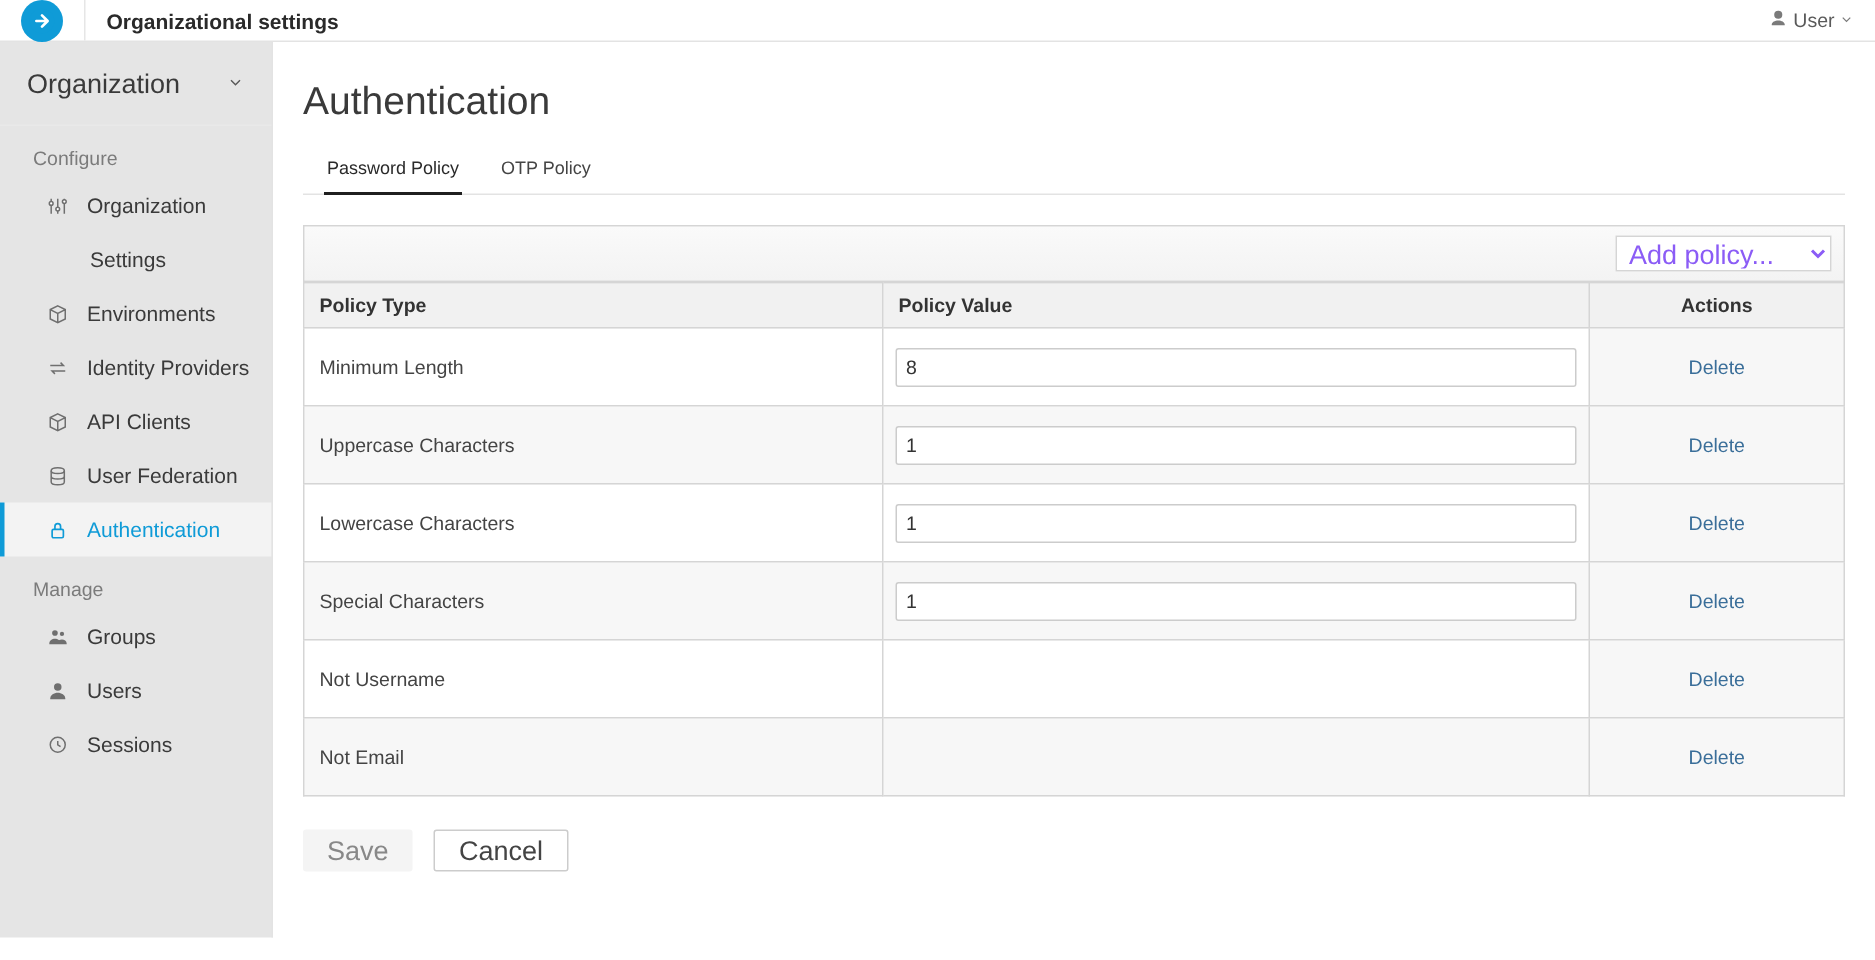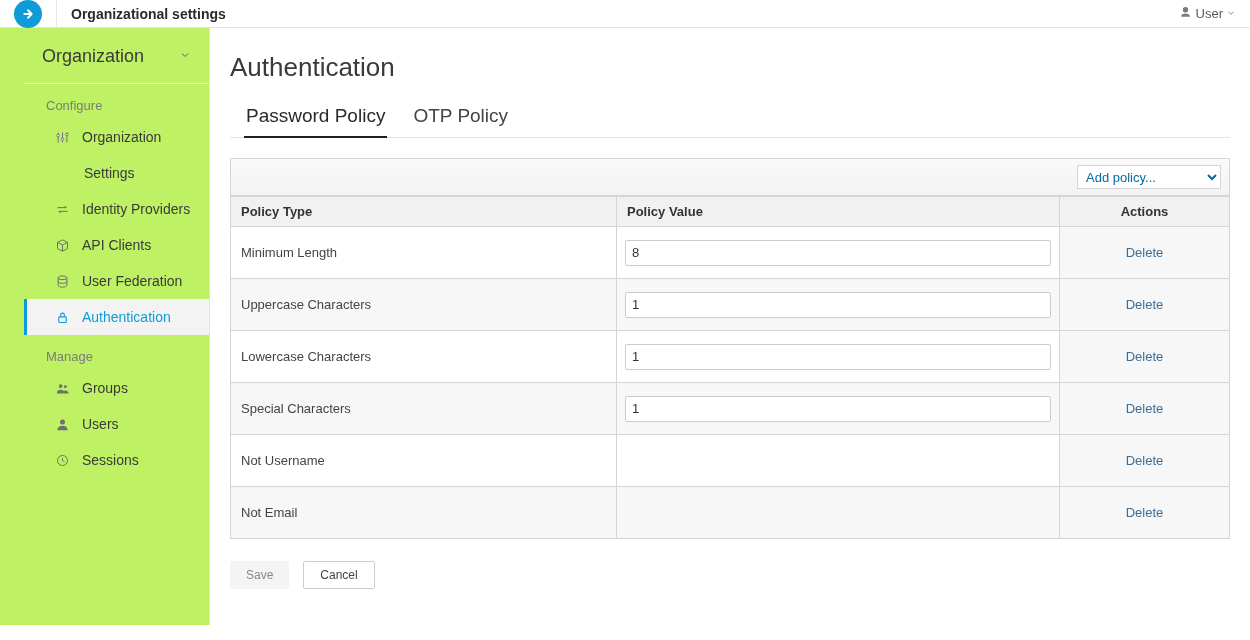--- a/index.html
+++ b/index.html
@@ -55,25 +55,24 @@
     color: #5a5a5a;
     font-size: 13px;
     cursor: pointer;
   }
   .topbar-right .user-icon { margin-right: 4px; }
   .topbar-right .chev { margin-left: 3px; }
 
   
   .layout { display: flex; height: calc(640px - 43px); }
   .sidebar {
-    width: 210px;
+    width: 182px;
     border-right: 1px solid var(--border);
     overflow-y: auto;
-    background: #bef264;
-    padding-left: 24px;
+    background: #e5e5e5;
   }
   .content {
     flex: 1 1 auto;
     padding: 14px 20px 20px 20px;
     overflow-y: auto;
   }
 
   
   .side-header {
     display: flex; align-items: center; justify-content: space-between;
@@ -120,21 +119,21 @@
     margin: 10px 0 14px 0;
   }
   .tabs {
     display: flex;
     border-bottom: 1px solid var(--border);
     gap: 24px;
     padding-left: 14px;
   }
   .tab {
     padding: 8px 2px 9px 2px;
-    font-size: 19px;
+    font-size: 12px;
     color: #444;
     cursor: pointer;
     border-bottom: 2px solid transparent;
     margin-bottom: -1px;
   }
   .tab.active {
     color: #2a2a2a;
     border-bottom-color: #1f1f1f;
   }
 
@@ -146,23 +145,23 @@
   }
   .panel-box-inner {
     display: flex; justify-content: flex-end;
     padding: 6px 8px;
   }
   .select-add {
     width: 144px;
     height: 24px;
     border: 1px solid var(--border-dark);
     background: #fff;
-    font-size: 13px;
+    font-size: 18px;
     padding: 1px 4px;
-    color: #0369a1;
+    color: #8b5cf6;
   }
   table.policy {
     width: 100%;
     border-collapse: collapse;
   }
   table.policy th, table.policy td {
     border: 1px solid var(--border-dark);
     font-size: 13px;
   }
   table.policy thead th {
@@ -192,21 +191,21 @@
     color: var(--link);
     font-size: 13px;
     cursor: pointer;
   }
 
   
   .btns { margin-top: 22px; display: flex; gap: 14px; }
   .btn {
     height: 28px;
     padding: 0 16px;
-    font-size: 12px;
+    font-size: 18px;
     border-radius: 2px;
     cursor: pointer;
   }
   .btn-save {
     border: none;
     background: #f4f4f4;
     color: #888;
   }
   .btn-cancel {
     border: 1px solid #ccc;
@@ -266,20 +265,28 @@
             </svg>
         </span>
         <span class="side-item-label">Organization</span>
       </li>
       <li class="side-item side-item-sub">
         <span class="side-item-label">Settings</span>
       </li>
       <li class="side-item">
         <span class="side-icon">
           <svg viewBox="0 0 24 24" stroke="#6f6f6f" stroke-width="1.6" fill="none">
+              <path d="M12 3l8 4v10l-8 4-8-4V7l8-4zM4 7l8 4 8-4M12 11v10"></path>
+            </svg>
+        </span>
+        <span class="side-item-label">Environments</span>
+      </li>
+      <li class="side-item">
+        <span class="side-icon">
+          <svg viewBox="0 0 24 24" stroke="#6f6f6f" stroke-width="1.6" fill="none">
               <path d="M4 9h14l-3-3M20 15H6l3 3"></path>
             </svg>
         </span>
         <span class="side-item-label">Identity Providers</span>
       </li>
       <li class="side-item">
         <span class="side-icon">
           <svg viewBox="0 0 24 24" stroke="#6f6f6f" stroke-width="1.6" fill="none">
               <path d="M12 3l8 4v10l-8 4-8-4V7l8-4zM4 7l8 4 8-4M12 11v10"></path>
             </svg>

